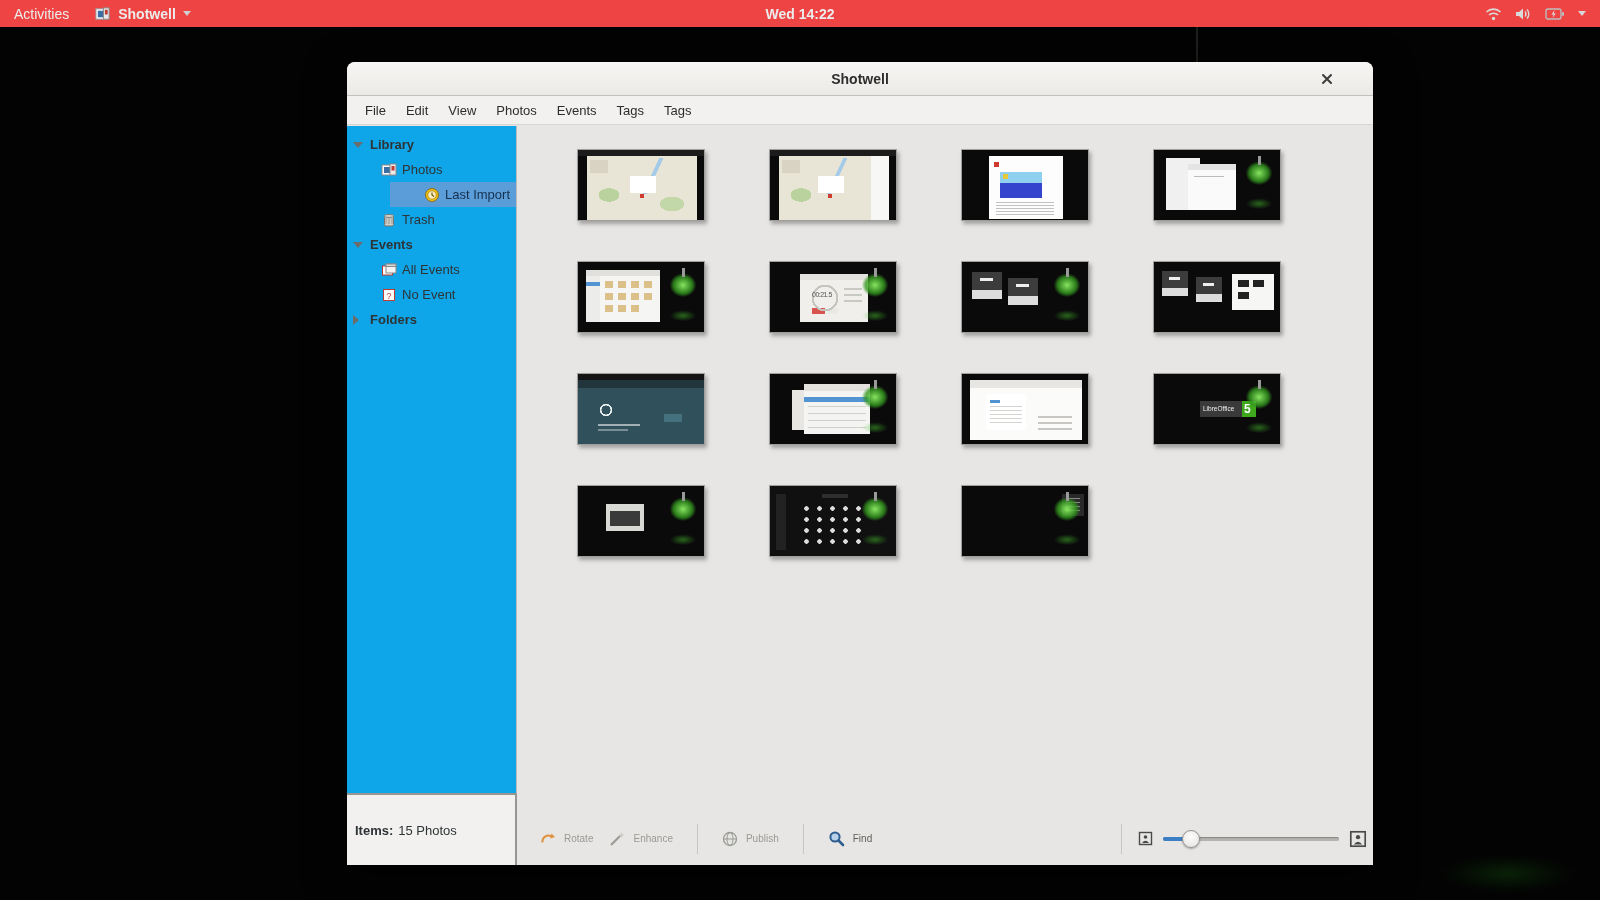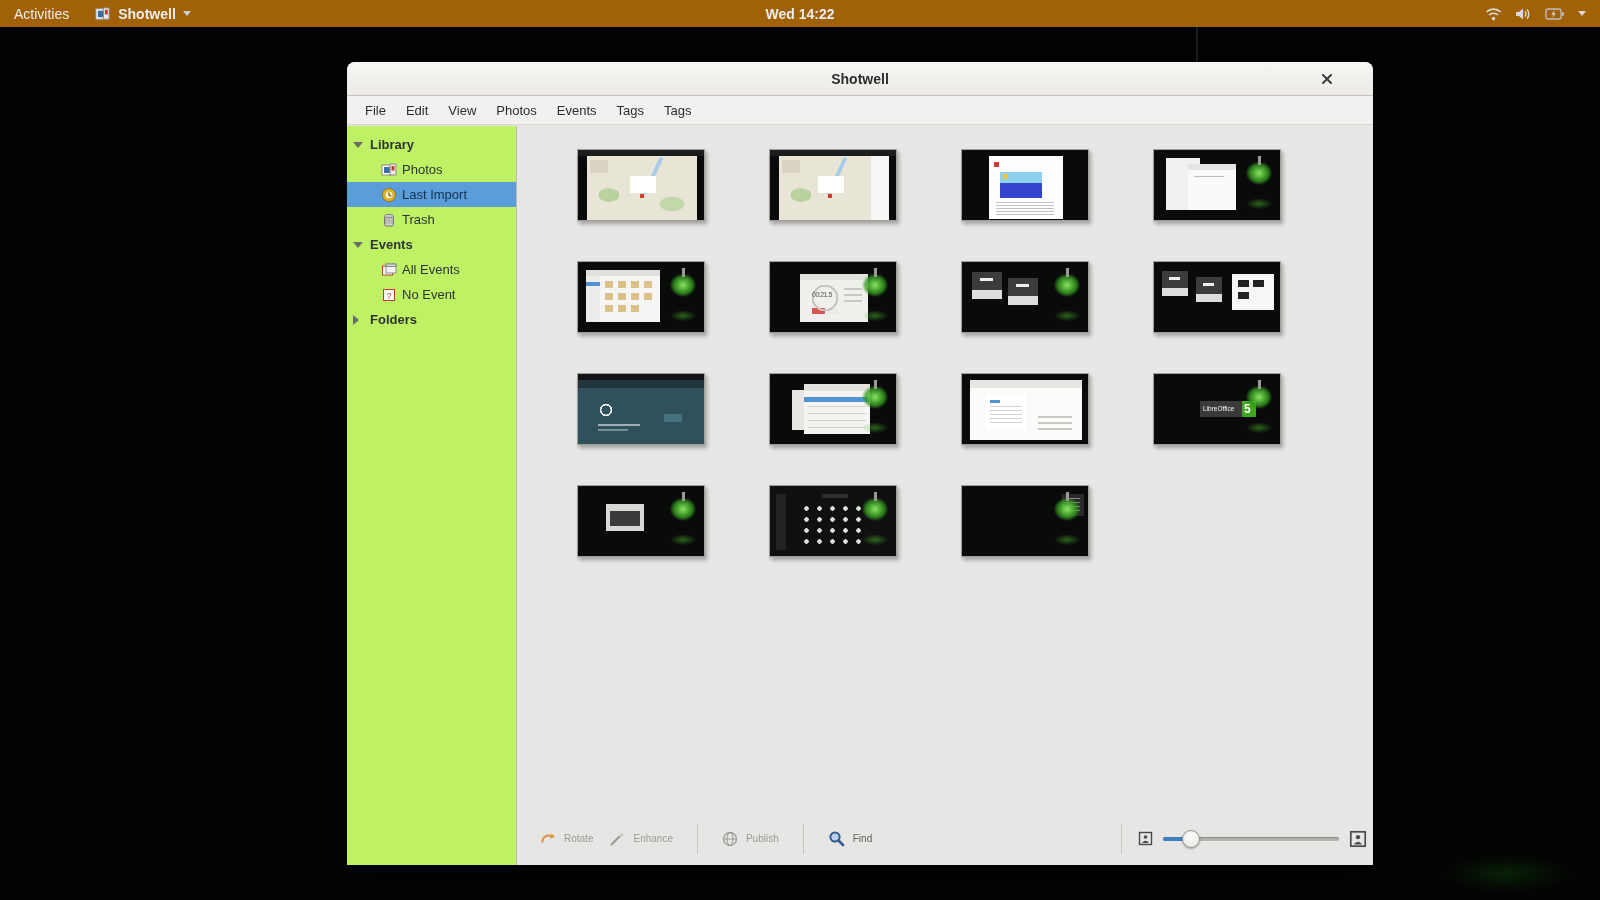--- a/index.html
+++ b/index.html
@@ -6,21 +6,21 @@
   html,body { width:1600px; height:900px; overflow:hidden; }
   body { background:#000; font-family:"Liberation Sans","DejaVu Sans",sans-serif; position:relative; }
 
   
   .desktop { position:absolute; inset:0; background:#030303; }
   .desktop .cable { position:absolute; left:1196px; top:27px; width:2px; height:40px; background:#1d1f1c; }
   .desktop .glow { position:absolute; right:0; bottom:0; width:420px; height:220px;
     background:radial-gradient(closest-side at 78% 88%, rgba(25,110,15,.28), rgba(10,50,5,.12) 55%, transparent 75%); }
 
   
-  .topbar { position:absolute; left:0; top:0; width:1600px; height:27px; background:#a16207;
+  .topbar { position:absolute; left:0; top:0; width:1600px; height:27px; background:#ef4444;
     color:#ececec; display:flex; align-items:center; font-size:14px; z-index:50; }
   .tb-activities { padding:0 14px; height:100%; display:flex; align-items:center; cursor:default; }
   .tb-appmenu { display:flex; align-items:center; gap:7px; padding:0 12px; height:100%; font-weight:bold; }
   .tb-clock { position:absolute; left:50%; transform:translateX(-50%); font-weight:bold;text-align:right; }
   .tb-status { position:absolute; right:14px; display:flex; align-items:center; gap:13px; height:27px; }
   .chev { width:0; height:0; border-left:4px solid transparent; border-right:4px solid transparent; border-top:5px solid #d8d8d8; }
   .tb-appmenu .chev { border-top-color:#cfcfcf; }
 
   
   .window { position:absolute; left:347px; top:62px; width:1026px; height:803px;
@@ -31,26 +31,26 @@
   .title { font-size:14px; font-weight:bold; color:#2d2d2d; }
   .close-btn { position:absolute; right:36px; top:7px; width:20px; height:20px;
     display:flex; align-items:center; justify-content:center; cursor:default; }
   .menubar { height:29px; background:#f2f1ef; border-bottom:1px solid #d8d6d2;
     display:flex; align-items:center; padding-left:8px; }
   .menu-item { font-size:13px; color:#2d2d2d; padding:5px 10px; }
 
   .win-body { position:absolute; top:64px; bottom:0; left:0; right:0; display:flex; }
 
   
-  .sidebar { width:170px; background:#bef264; border-right:1px solid #bcbab6; position:relative; font-size:13px; color:#2e3436; }
+  .sidebar { width:170px; background:#0ea5e9; border-right:1px solid #bcbab6; position:relative; font-size:13px; color:#2e3436; }
   .side-list { padding-top:6px; }
   .side-row { height:25px; display:flex; align-items:center; }
   .side-section { font-weight:bold; padding-left:6px; gap:7px; }
   .side-child { padding-left:34px; gap:5px; }
-  .side-child.selected { background:#5b9dd9; color:#14304e; }
+  .side-child.selected { background:#5b9dd9; color:#14304e;margin-left:43px; }
   .tri-down { width:0; height:0; border-left:5px solid transparent; border-right:5px solid transparent; border-top:6px solid #6e6c68; }
   .tri-right { width:0; height:0; border-top:5px solid transparent; border-bottom:5px solid transparent; border-left:6px solid #6e6c68; margin-right:4px; }
   .side-icon { width:16px; height:16px; flex:0 0 16px; }
   .side-status { position:absolute; left:0; bottom:0; width:170px; height:72px; background:#f2f1ef;
     border-top:2px solid #989692; border-right:2px solid #989692;
     display:flex; align-items:center; padding-left:8px; font-size:13px; color:#2e3436; }
   .side-status b { margin-right:5px; }
 
   
   .main { flex:1; position:relative; background:#e7e6e4; }
@@ -298,20 +298,24 @@
             <rect x="2.5" y="2.5" width="11" height="11" fill="#fdfdfd" stroke="#c03b30"></rect>
             <text x="8" y="11.5" font-size="9" text-anchor="middle" fill="#c03b30" font-family="Liberation Sans,sans-serif">?</text>
           </svg>
           <span>No Event</span>
         </div>
         <div class="side-row side-section">
           <span class="tri-right"></span>
           <span>Folders</span>
         </div>
       </div>
+      <div class="side-status">
+        <b>Items:</b>
+        <span>15 Photos</span>
+      </div>
     </div>
 
     <div class="main">
       <div class="grid" id="grid">
           <div class="thumb k-map">
           
           
           
         </div>
           <div class="thumb k-map2">

